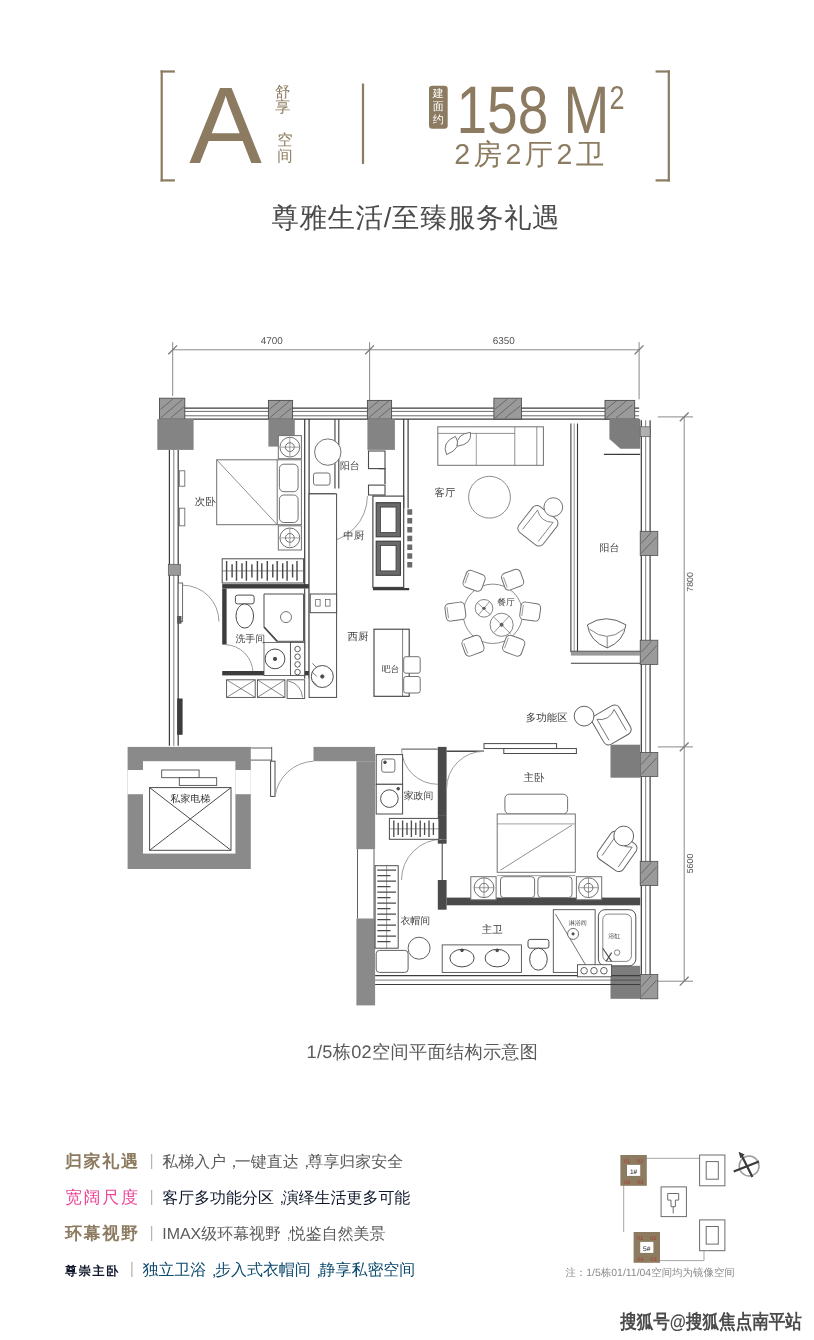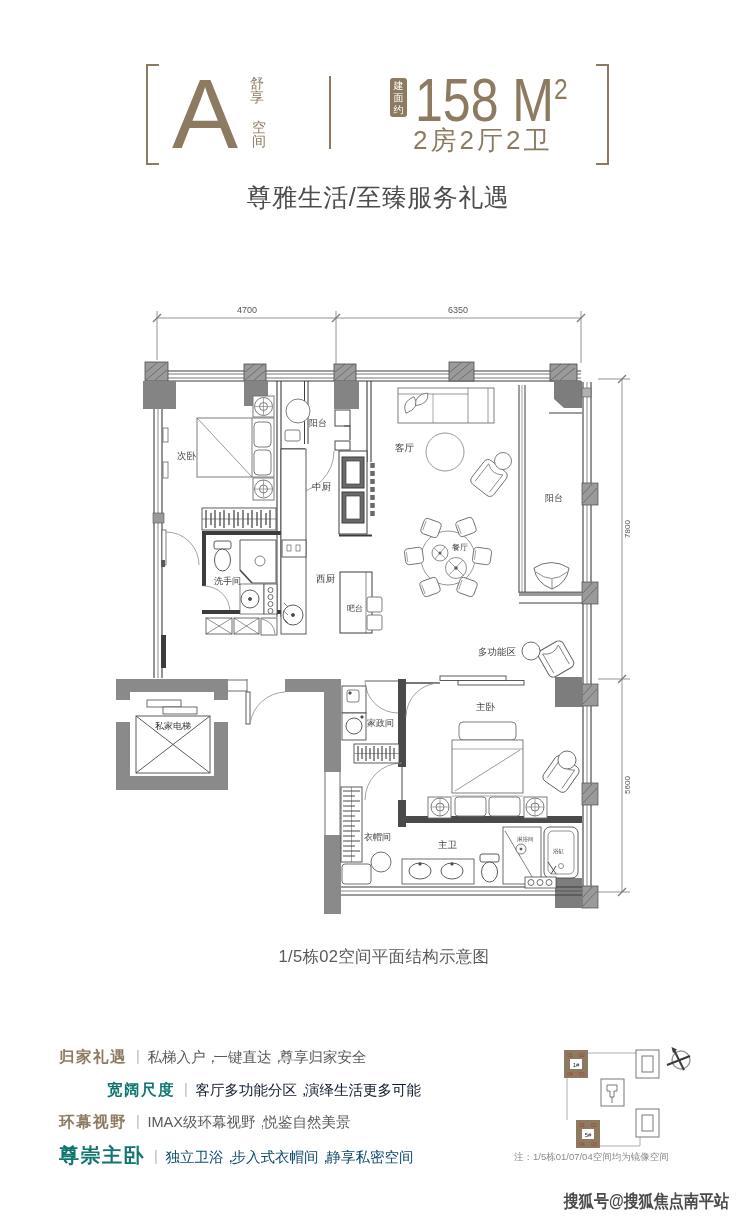--- a/index.html
+++ b/index.html
@@ -654,22 +654,22 @@
 </g>
 </g>
 </svg>
 
 <div class="abs" style="left:14px;top:946px;width:740px;text-align:center;font-size:16.5px;color:#595959;letter-spacing:0.3px;">1/5栋02空间平面结构示意图</div>
 
 <div class="abs" style="left:59px;top:1049px;font-size:14.5px;line-height:16px;white-space:nowrap;">
 
   <div style="height:32.7px;"><span style="color:#8c7b60;font-weight:bold;font-size:15.5px;letter-spacing:1.5px;">归家礼遇</span><span style="color:#b5b5b5;padding:0 2px 0 4px;">丨</span><span style="color:#5a5a5a;">私梯入户<span class="cm">，</span>一键直达<span class="cm">，</span>尊享归家安全</span></div>
 
-  <div style="height:32.7px;"><span style="color:#0f766e;font-weight:bold;font-size:15.5px;letter-spacing:1.5px;margin-left:48px;">宽阔尺度</span><span style="color:#b5b5b5;padding:0 2px 0 4px;">丨</span><span style="color:#0f172a;">客厅多功能分区<span class="cm">，</span>演绎生活更多可能</span></div>
+  <div style="height:32.7px;"><span style="color:#ec4899;font-weight:normal;font-size:15.5px;letter-spacing:1.5px;">宽阔尺度</span><span style="color:#b5b5b5;padding:0 2px 0 4px;">丨</span><span style="color:#0f172a;">客厅多功能分区<span class="cm">，</span>演绎生活更多可能</span></div>
 
   <div style="height:32.7px;"><span style="color:#8c7b60;font-weight:bold;font-size:15.5px;letter-spacing:1.5px;">环幕视野</span><span style="color:#b5b5b5;padding:0 2px 0 4px;">丨</span><span style="color:#5a5a5a;">IMAX级环幕视野<span class="cm">，</span>悦鉴自然美景</span></div>
 
-  <div style="height:32.7px;"><span style="color:#0f766e;font-weight:bold;font-size:20px;letter-spacing:1.5px;">尊崇主卧</span><span style="color:#b5b5b5;padding:0 2px 0 4px;">丨</span><span style="color:#0c4a6e;">独立卫浴<span class="cm">，</span>步入式衣帽间<span class="cm">，</span>静享私密空间</span></div>
+  <div style="height:32.7px;"><span style="color:#0f172a;font-weight:bold;font-size:11px;letter-spacing:1.5px;">尊崇主卧</span><span style="color:#b5b5b5;padding:0 2px 0 4px;">丨</span><span style="color:#0c4a6e;">独立卫浴<span class="cm">，</span>步入式衣帽间<span class="cm">，</span>静享私密空间</span></div>
 </div>
 
-<div class="abs" style="left:514px;top:1151px;font-size:9.5px;color:#8a8a8a;">注：1/5栋01/07/04空间均为镜像空间</div>
+<div class="abs" style="left:514px;top:1151px;font-size:9.5px;color:#8a8a8a;">注：1/5栋01/11/04空间均为镜像空间</div>
 
 <div class="abs" style="left:0;top:1189px;width:729px;text-align:right;font-size:17.5px;font-weight:bold;color:#4a4a4a;text-shadow:1px 1px 0 #ffffff,-1px -1px 0 #ffffff;transform:scaleX(0.86);transform-origin:100% 50%;">搜狐号@搜狐焦点南平站</div>
 
 </body></html>

